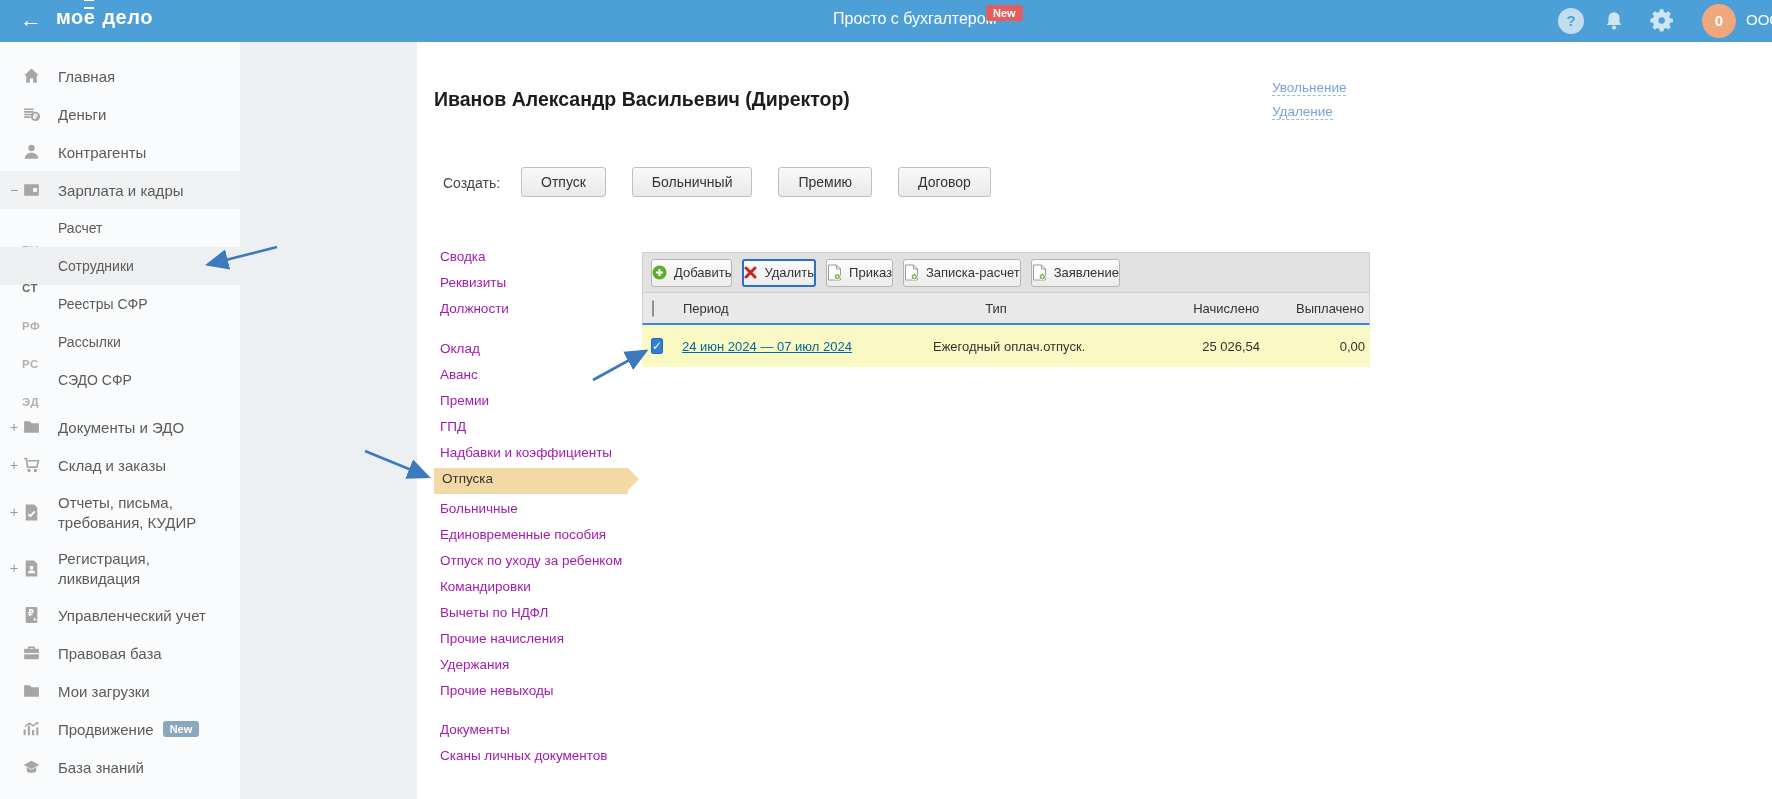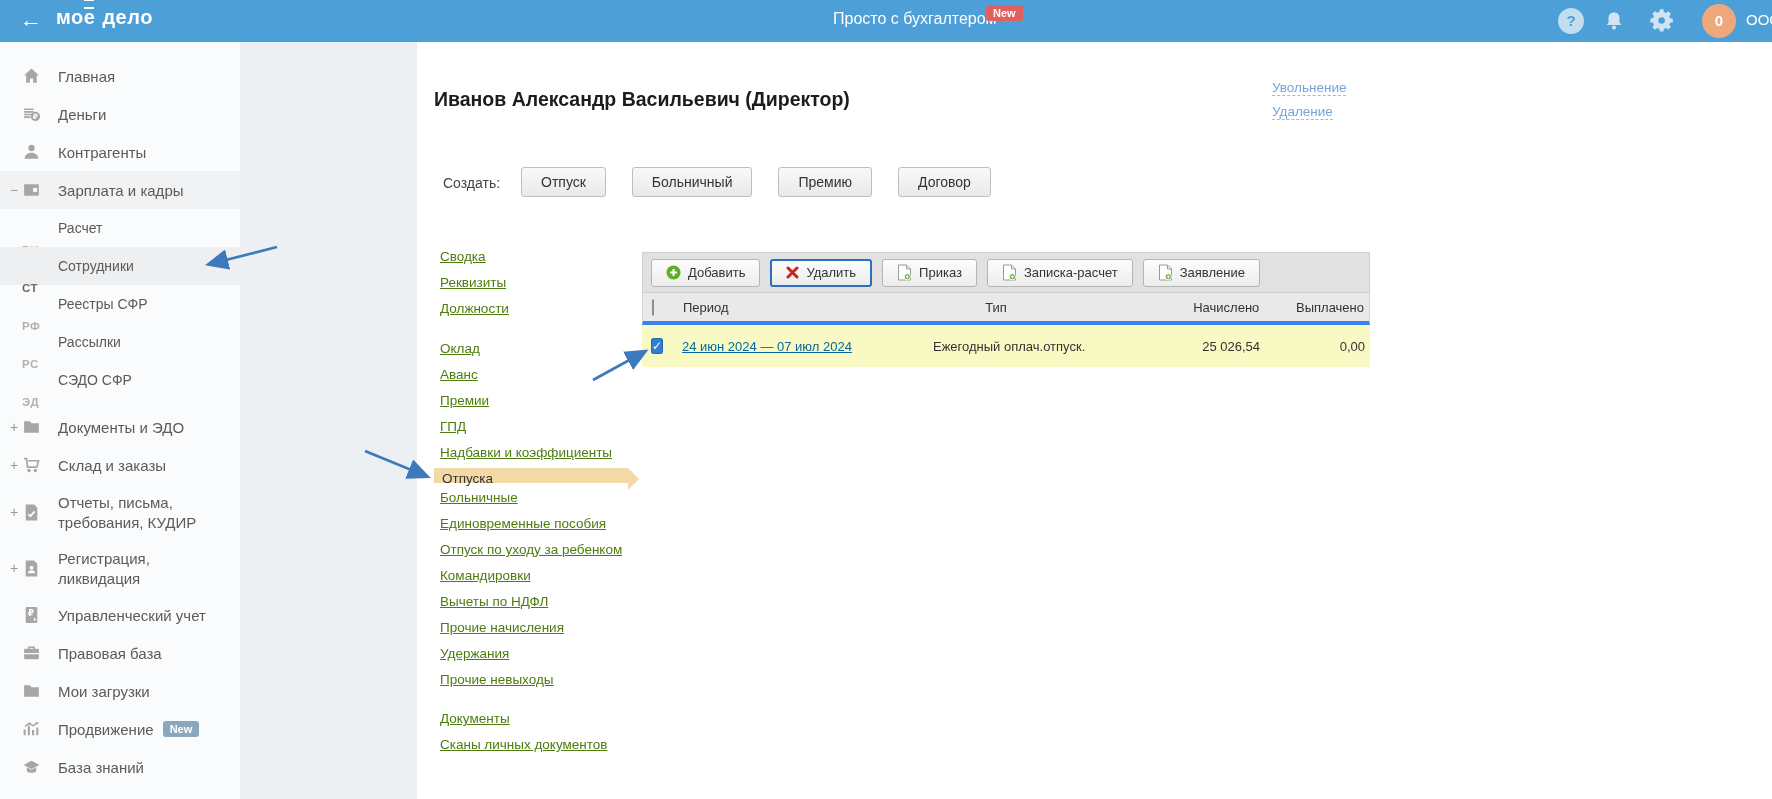--- a/index.html
+++ b/index.html
@@ -54,38 +54,38 @@
   .action-link { position:absolute; left:1272px; font-size:13.5px; color:#76a4d9; cursor:pointer;
     border-bottom:1px dashed #9cbde2; text-decoration:none; }
   .action-1 { top:80px; } .action-2 { top:104px; }
 
   .create-label { position:absolute; left:443px; top:175px; font-size:14px; color:#444; }
   .create-row { position:absolute; left:521px; top:167px; display:flex; gap:26px;border-radius:7px; }
   .btn { height:30px; padding:0 19px; font-size:14px; color:#333; border:1px solid #bfbfbf; border-radius:3px;
     background:linear-gradient(#f9f9f9,#e9e9e9); cursor:pointer; font-family:inherit; }
 
   .side-nav { position:absolute; left:440px; top:244px; width:240px; }
-  .side-nav a { display:block; height:26px; line-height:26px; font-size:13.5px; color:#4d7c0f;
-    text-decoration:underline; cursor:pointer; white-space:nowrap; }
+  .side-nav a { display:block; height:26px; line-height:26px; font-size:13.5px; color:#a21caf;
+    cursor:pointer; white-space:nowrap; }
   .nav-gap { margin-top:14px; }
   .nav-gap2 { margin-top:13px; }
-  .nav-active { position:relative; height:15px; line-height:22px; margin:2px 0 2px -6px; width:194px;
+  .nav-active { position:relative; height:26px; line-height:22px; margin:2px 0 2px -6px; width:194px;
     background:#f3d9a6; color:#333; font-size:13.5px; padding-left:8px; cursor:default; white-space:nowrap; }
   .nav-active::after { content:""; position:absolute; right:-11px; top:0; width:0; height:0;
     border-top:11px solid transparent; border-bottom:11px solid transparent; border-left:11px solid #f3d9a6; }
 
   
   .grid { position:absolute; left:642px; top:252px; width:728px; font-size:13px; color:#333; }
   .grid-toolbar { height:41px; background:#e1e1e1; border:1px solid #cfcfcf; display:flex; align-items:center;
     padding-left:8px; gap:10px; }
-  .tbtn { height:28px; display:flex; align-items:center; gap:7px; padding:0 14px; background:linear-gradient(#fdfdfd,#ececec);
+  .tbtn { height:28px; display:flex; align-items:center; gap:7px; padding:0 0; background:linear-gradient(#fdfdfd,#ececec);
     border:1px solid #b5b5b5; border-radius:3px; font-size:13px; color:#333; cursor:pointer; font-family:inherit; }
   .tbtn.focused { border:2px solid #2b6fc2; }
   .grid-head { height:32px; background:#e9e9e9; border-left:1px solid #d4d4d4; border-right:1px solid #d4d4d4;
-    border-bottom:4px solid #3b82f6; display:flex; align-items:center; }
+    border-bottom:2px solid #3b82f6; display:flex; align-items:center; }
   .grid-row { height:42px; background:#f9f9c3; display:flex; align-items:center; }
   .col-check { width:30px; padding-left:9px; }
   .col-period { width:258px; padding-left:10px; }
   .col-type { width:212px; padding-left:3px; }
   .col-type.hd { padding-left:55px; }
   .col-accrued { width:118px; text-align:right; }
   .col-paid { width:110px; text-align:right; padding-right:5px; }
   .cb { width:15px; height:15px; background:#fff; border:1px solid #8f8f8f; border-radius:2px; cursor:pointer; }
   .cb-checked { width:16px; height:16px; background:#2f7fd6; border:1px solid #2569b3; border-radius:3px;
     color:#fff; font-size:12px; line-height:15px; text-align:center; cursor:pointer; }

